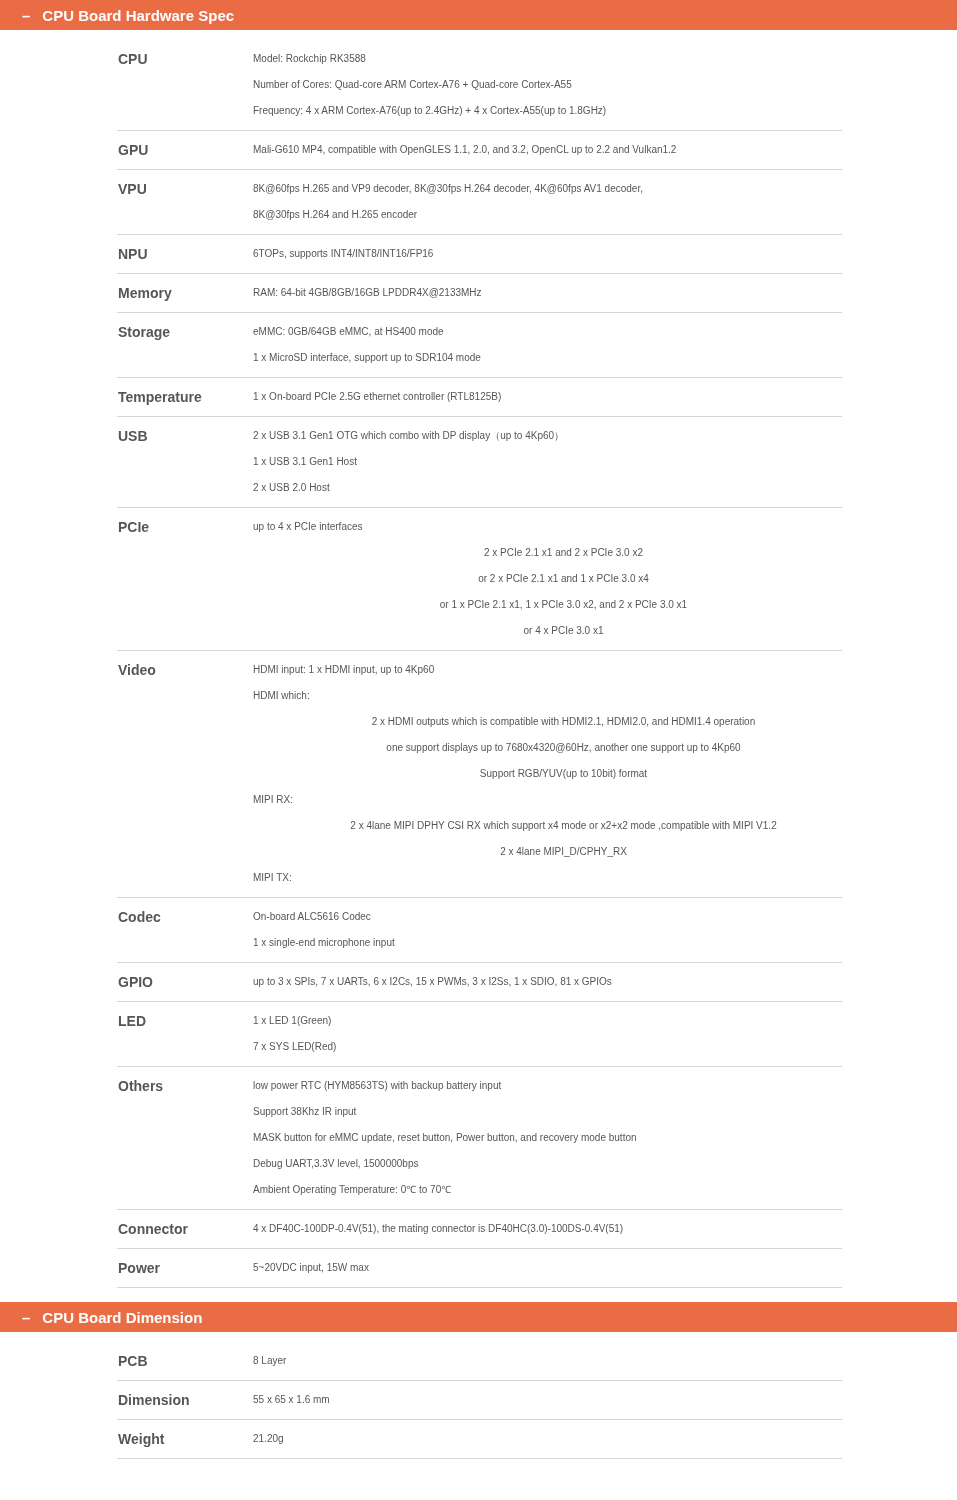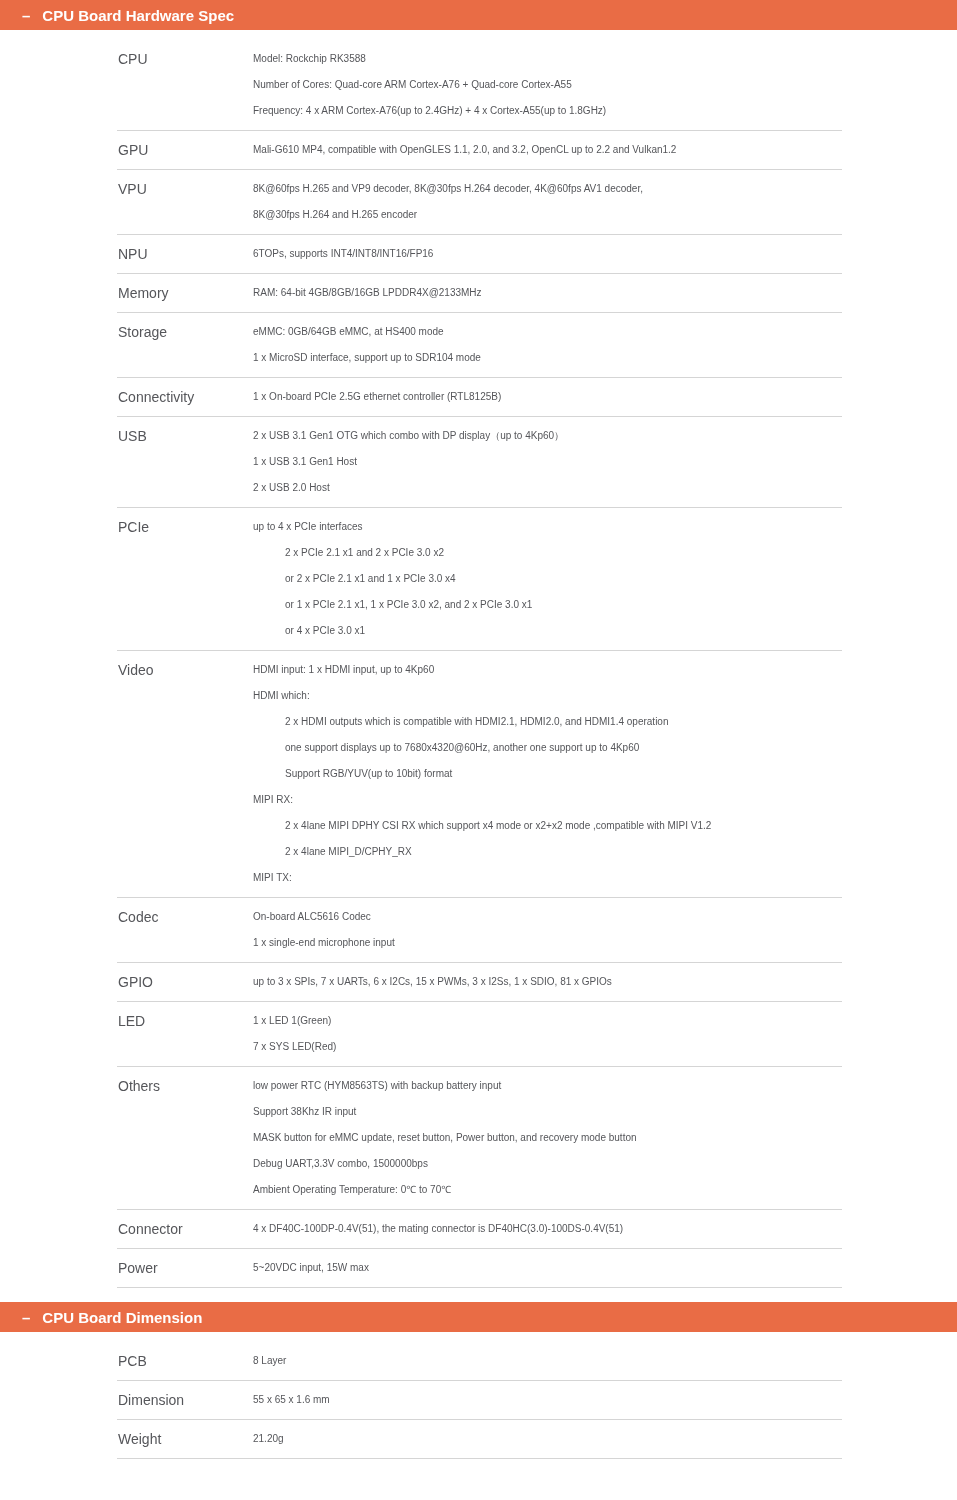--- a/index.html
+++ b/index.html
@@ -23,27 +23,27 @@
   }
   .spec-table{
     margin:10px 0 14px 117px;width:725px;
   }
   .row{
     display:flex;align-items:flex-start;
     padding:6px 0;border-bottom:1px solid var(--divider);
   }
   .label{
     width:136px;flex:0 0 136px;color:var(--text);
-    font-size:14px;line-height:26px;padding-left:1px;
+    font-size:14px;line-height:26px;padding-left:1px;font-weight:bold;
   }
   .values{flex:1 1 auto;min-width:0;overflow:visible;}
   .vline{
     color:var(--text);font-size:10px;line-height:26px;white-space:nowrap;
   }
-  .vline.indent1{padding-left:32px;}
+  .vline.indent1{padding-left:32px;text-align:center;}
 </style>
 </head>
 <body>
 
 <div>
 
   <div class="section-header">
     <span class="dash">–</span>
     <span>CPU Board Hardware Spec</span>
   </div>
@@ -83,21 +83,21 @@
         </div>
       </div>
       <div class="row">
         <div class="label">Storage</div>
         <div class="values">
           <div class="vline">eMMC: 0GB/64GB eMMC, at HS400 mode</div>
           <div class="vline">1 x MicroSD interface, support up to SDR104 mode</div>
         </div>
       </div>
       <div class="row">
-        <div class="label">Connectivity</div>
+        <div class="label">Temperature</div>
         <div class="values">
           <div class="vline">1 x On-board PCIe 2.5G ethernet controller (RTL8125B)</div>
         </div>
       </div>
       <div class="row">
         <div class="label">USB</div>
         <div class="values">
           <div class="vline">2 x USB 3.1 Gen1 OTG which combo with DP display（up to 4Kp60）</div>
           <div class="vline">1 x USB 3.1 Gen1 Host</div>
           <div class="vline">2 x USB 2.0 Host</div>
@@ -146,21 +146,21 @@
           <div class="vline">1 x LED 1(Green)</div>
           <div class="vline">7 x SYS LED(Red)</div>
         </div>
       </div>
       <div class="row">
         <div class="label">Others</div>
         <div class="values">
           <div class="vline">low power RTC (HYM8563TS) with backup battery input</div>
           <div class="vline">Support 38Khz IR input</div>
           <div class="vline">MASK button for eMMC update, reset button, Power button, and recovery mode button</div>
-          <div class="vline">Debug UART,3.3V combo, 1500000bps</div>
+          <div class="vline">Debug UART,3.3V level, 1500000bps</div>
           <div class="vline">Ambient Operating Temperature: 0℃ to 70℃</div>
         </div>
       </div>
       <div class="row">
         <div class="label">Connector</div>
         <div class="values">
           <div class="vline">4 x DF40C-100DP-0.4V(51), the mating connector is DF40HC(3.0)-100DS-0.4V(51)</div>
         </div>
       </div>
       <div class="row">

